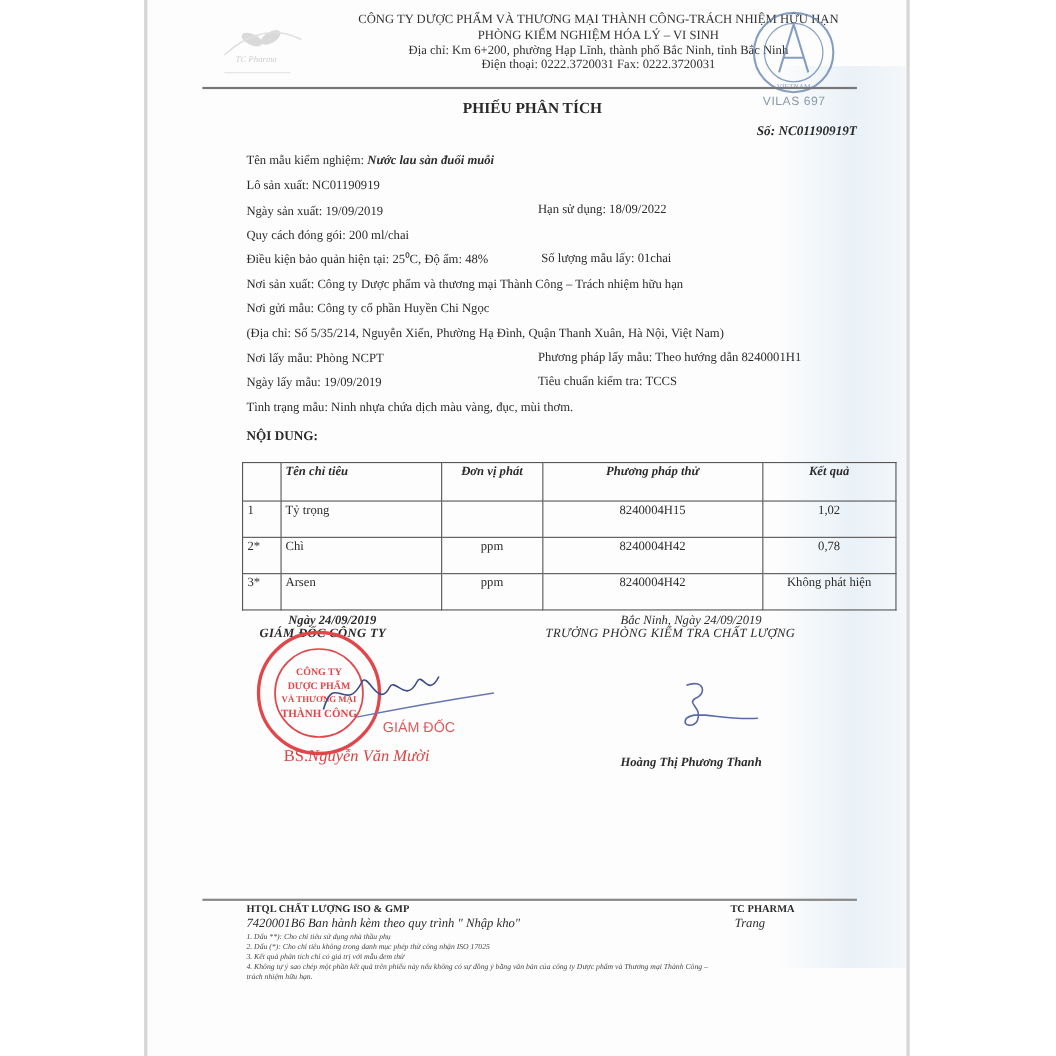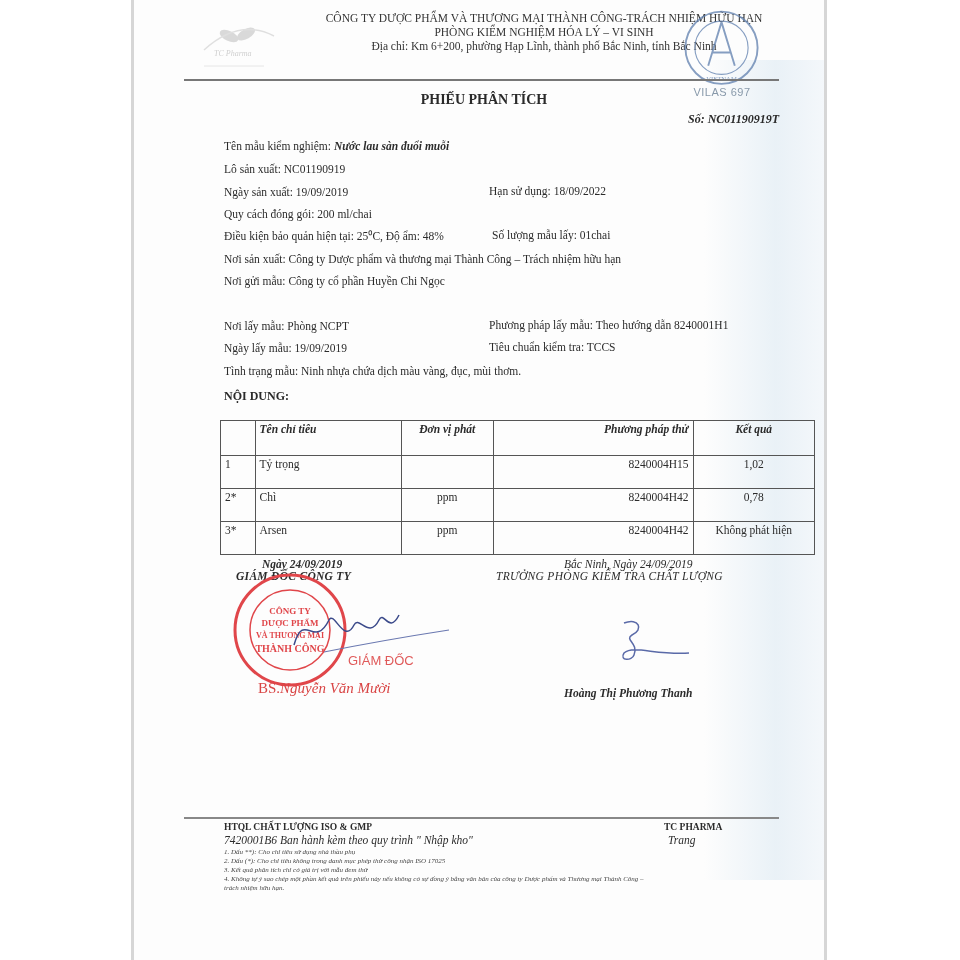--- a/index.html
+++ b/index.html
@@ -24,21 +24,21 @@
     .line { left: 90px; font-size: 11.5px; line-height: 14px; white-space: nowrap; }
     .line .v-it { font-style: italic; font-weight: bold; }
     .col2 { left: 355px; font-size: 11.5px; white-space: nowrap; }
     .section { left: 90px; top: 389px; font-weight: bold; font-size: 12px; }
     table.results { position: absolute; left: 86px; top: 420px; width: 595px; border-collapse: collapse; font-size: 11.5px; }
     table.results td, table.results th { border: 1px solid #555; height: 28px; vertical-align: top; padding: 2px 4px; }
     table.results th { font-style: italic; font-weight: bold; font-size: 11.5px; height: 30px; }
     .c0 { width: 22px; text-align: left; }
     .c1 { width: 122px; text-align: left; }
     .c2 { width: 74px; text-align: center; }
-    .c3 { width: 170px; text-align: right; }
+    .c3 { width: 170px; text-align: center; }
     .c4 { width: 100px; text-align: center; }
     th.c1 { padding-left: 6px; }
     .sigL-date { left: 128px; top: 558px; font-style: italic; font-weight: bold; font-size: 11.5px; }
     .sigL-title { left: 102px; top: 570px; font-style: italic; font-weight: bold; font-size: 11.5px; letter-spacing: 0.3px; }
     .sigR-date { left: 430px; top: 558px; font-style: italic; font-weight: normal; font-size: 11.5px; }
     .sigR-title { left: 362px; top: 570px; font-style: italic; font-weight: normal; font-size: 11.5px; letter-spacing: 0.3px; }
     .stamp { left: 96px; top: 570px; width: 120px; height: 120px; }
     .gd { left: 214px; top: 653px; font-family: "Liberation Sans", sans-serif; font-size: 13px; color: #e05a5a; }
     .bs { left: 124px; top: 680px; font-size: 15px; color: #d94545; }
     .bs .nm { font-style: italic; }
@@ -62,20 +62,21 @@
     <ellipse cx="45" cy="18" rx="10" ry="5" fill="#999" transform="rotate(25 45 18)"></ellipse>
     <ellipse cx="62" cy="16" rx="10" ry="5" fill="#999" transform="rotate(-30 62 16)"></ellipse>
     <path d="M20 32 Q55 0 90 18" stroke="#aaa" fill="none" stroke-width="1.5"></path>
     <text x="30" y="38" font-size="8" font-style="italic" fill="#777">TC Pharma</text>
     <line x1="20" y1="48" x2="80" y2="48" stroke="#bbb" stroke-width="1"></line>
   </svg>
 
   <div class="abs hdr hdr1">CÔNG TY DƯỢC PHẨM VÀ THƯƠNG MẠI THÀNH CÔNG-TRÁCH NHIỆM HỮU HẠN</div>
   <div class="abs hdr hdr2">PHÒNG KIỂM NGHIỆM HÓA LÝ – VI SINH</div>
   <div class="abs hdr hdr3">Địa chỉ: Km 6+200, phường Hạp Lĩnh, thành phố Bắc Ninh, tỉnh Bắc Ninh</div>
+  <div class="abs hdr hdr4">Điện thoại: 0222.3720031  Fax: 0222.3720031</div>
 
   <svg class="abs seal" viewBox="0 0 100 100">
     <circle cx="50" cy="45" r="38" fill="none" stroke="#5f7fae" stroke-width="2"></circle>
     <circle cx="50" cy="45" r="28" fill="none" stroke="#5f7fae" stroke-width="1.2"></circle>
     <path d="M50 18 L36 64 M50 18 L64 64 M40 50 L60 50" stroke="#5f7fae" stroke-width="2" fill="none"></path>
     <text x="50" y="80" font-size="7" text-anchor="middle" fill="#5f7fae">VIETNAM</text>
   </svg>
 
   <div class="abs rule rule-top"></div>
   <div class="abs vilas">VILAS 697</div>
@@ -87,20 +88,21 @@
     <span>Tên mẫu kiểm nghiệm: </span><span class="v-it">Nước lau sàn đuổi muỗi</span>
   </div>
   <div class="abs line" style="top:162px">Lô sản xuất: NC01190919</div>
   <div class="abs line" style="top:185px">Ngày sản xuất: 19/09/2019</div>
   <div class="abs col2" style="top:185px">Hạn sử dụng: 18/09/2022</div>
   <div class="abs line" style="top:207px">Quy cách đóng gói: 200 ml/chai</div>
   <div class="abs line" style="top:229px">Điều kiện bảo quản hiện tại: 25⁰C, Độ ẩm: 48%</div>
   <div class="abs col2" style="top:229px; left:358px">Số lượng mẫu lấy: 01chai</div>
   <div class="abs line" style="top:252px">Nơi sản xuất: Công ty Dược phẩm và thương mại Thành Công – Trách nhiệm hữu hạn</div>
   <div class="abs line" style="top:274px">Nơi gửi mẫu: Công ty cổ phần Huyền Chi Ngọc</div>
+  <div class="abs line" style="top:296px">(Địa chỉ: Số 5/35/214, Nguyễn Xiển, Phường Hạ Đình, Quận Thanh Xuân, Hà Nội, Việt Nam)</div>
   <div class="abs line" style="top:319px">Nơi lấy mẫu: Phòng NCPT</div>
   <div class="abs col2" style="top:319px">Phương pháp lấy mẫu: Theo hướng dẫn 8240001H1</div>
   <div class="abs line" style="top:341px">Ngày lấy mẫu: 19/09/2019</div>
   <div class="abs col2" style="top:341px">Tiêu chuẩn kiểm tra: TCCS</div>
   <div class="abs line" style="top:364px">Tình trạng mẫu: Ninh nhựa chứa dịch màu vàng, đục, mùi thơm.</div>
 
   <div class="abs section">NỘI DUNG:</div>
 
   <table class="results">
     <thead>

